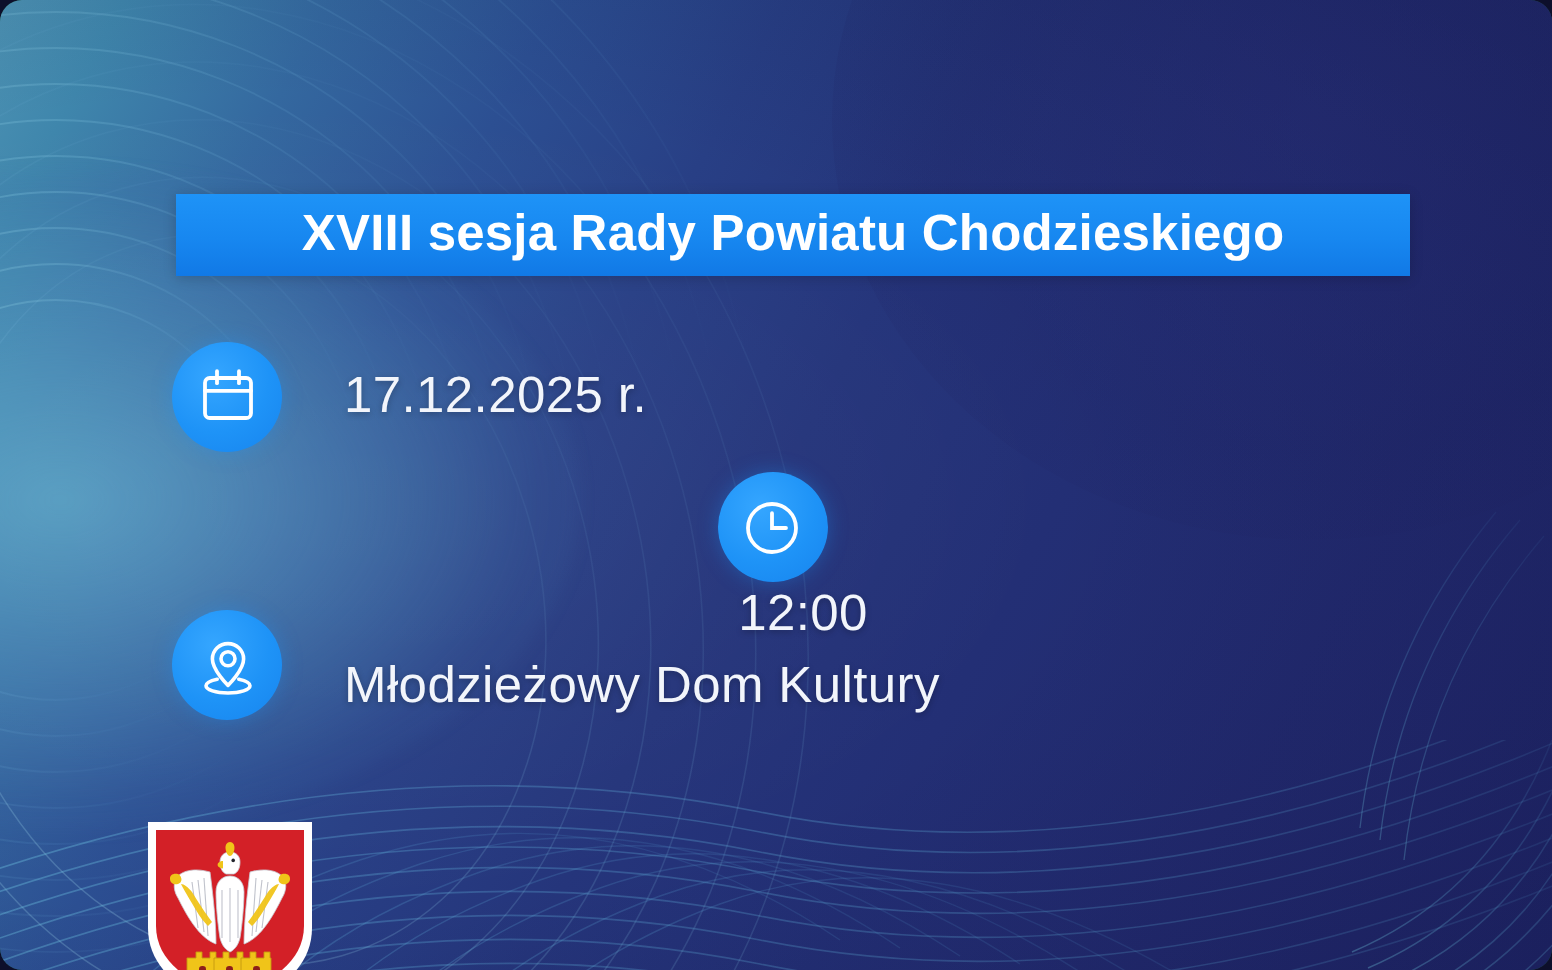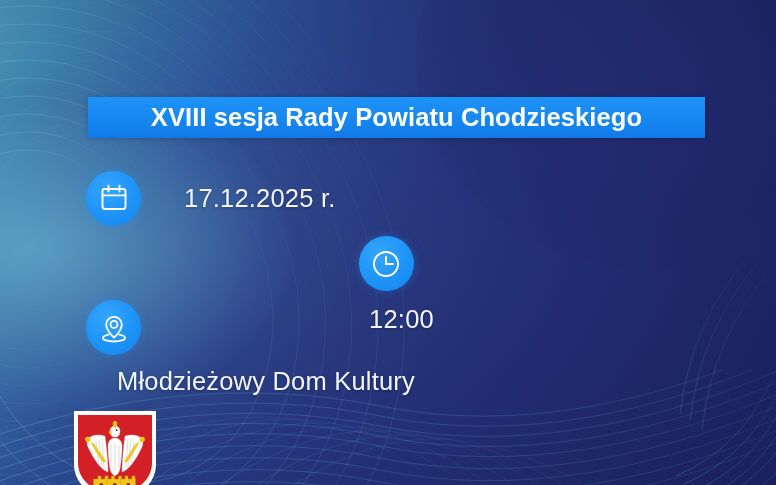--- a/index.html
+++ b/index.html
@@ -7,20 +7,21 @@
     padding: 0;
     background: #0d0f2b;
   }
   #poster {
     position: relative;
     width: 776px;
     height: 485px;
     overflow: hidden;
     font-family: "Liberation Sans", sans-serif;
     background: #14532d;
+    border-radius: 11px;
   }
 
   
   .bg-base {
     position: absolute;
     inset: 0;
     background:
       linear-gradient(118deg,
         #4d93b4 0%,
         #3f86ac 6%,
@@ -99,25 +100,24 @@
   .info-list {
     position: absolute;
     left: 86px;
     top: 170px;
     width: 600px;
   }
   .info-row {
     display: flex;
     align-items: flex-start;
     margin-bottom: 10px;
-    gap: 12px;
   }
   .info-row.row-date   { height: 56px; align-items: center; }
   .info-row.row-time   { height: 56px; align-items: center; margin-bottom: 8px; flex-direction: column; }
-  .info-row.row-place  { height: 60px; align-items: flex-start; flex-direction: column; }
+  .info-row.row-place  { height: 60px; align-items: flex-end; }
 
   .icon-circle {
     flex: 0 0 auto;
     width: 55px;
     height: 55px;
     border-radius: 50%;
     background: radial-gradient(circle at 38% 32%, #35a6ff 0%, #1e93f7 55%, #1784ee 100%);
     display: flex;
     align-items: center;
     justify-content: center;

